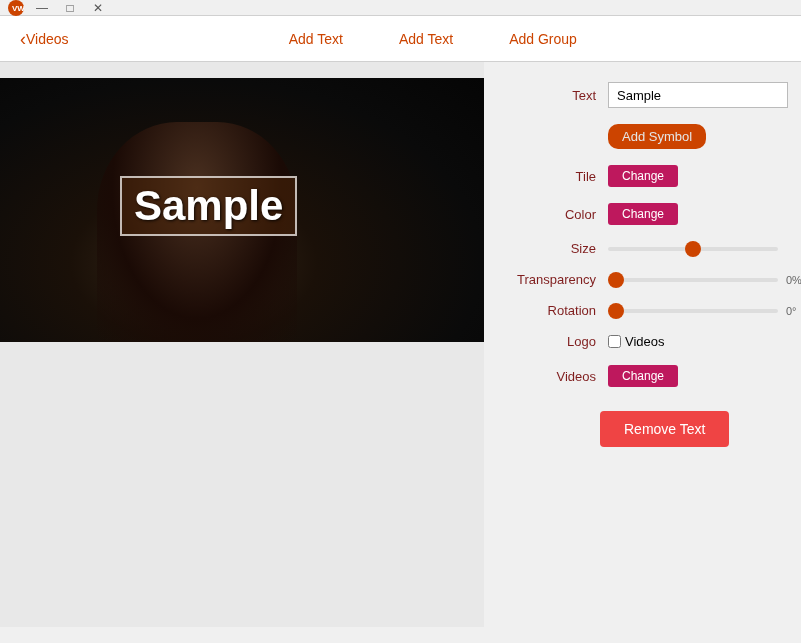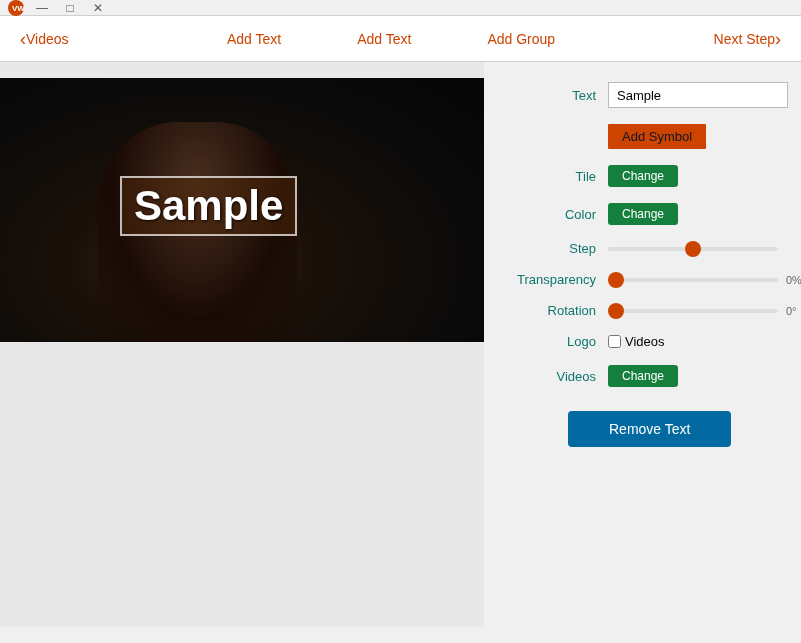--- a/index.html
+++ b/index.html
@@ -36,21 +36,21 @@
     
     .toolbar {
       height: 46px;
       background: #ffffff;
       display: flex;
       align-items: center;
       padding: 0 12px;
       border-bottom: 1px solid #d0d0d0;
     }
     .toolbar-left { display: flex; align-items: center; }
-    .toolbar-center { flex: 1; display: flex; align-items: flex-start; justify-content: center; gap: 60px; }
+    .toolbar-center { flex: 1; display: flex; align-items: flex-start; justify-content: center; gap: 40px; }
     .toolbar-right { display: flex; align-items: center; }
 
     .nav-btn {
       display: flex; align-items: center; gap: 0;
       color: #cc4400; font-size: 14px; font-weight: 500;
       background: none; border: none; cursor: pointer; padding: 4px 8px;
       text-decoration: none;
     }
     .toolbar-center-item {
       color: #cc4400; font-size: 14px; font-weight: 500;
@@ -128,49 +128,49 @@
 
     .form-row {
       display: flex;
       align-items: center;
       margin-bottom: 16px;
     }
     .form-label {
       width: 100px;
       text-align: right;
       padding-right: 12px;
-      color: #0f766e;
+      color: #7f1d1d;
       font-size: 13px;
     }
     .form-control { flex: 1; }
 
     
     .text-input {
       width: 180px;
       height: 26px;
       border: 1px solid #bbb;
       background: white;
       padding: 0 8px;
       font-size: 13px;
       outline: none;
     }
 
     
     .btn-orange {
       background: #cc4400;
-      color: #0f172a;
+      color: #e5e5e5;
       border: none;
       padding: 5px 14px;
       font-size: 13px;
       cursor: pointer;
-      border-radius: 1px;
+      border-radius: 10px;
     }
 
     .btn-change {
-      background: #15803d;
+      background: #be185d;
       color: white;
       border: none;
       padding: 4px 14px;
       font-size: 12px;
       cursor: pointer;
       border-radius: 3px;
     }
 
     
     .slider-container {
@@ -206,29 +206,29 @@
     }
 
     
     .add-symbol-row {
       margin-bottom: 16px;
       margin-left: 100px;
     }
 
     
     .btn-remove {
-      background: #0369a1;
+      background: #ef4444;
       color: white;
       border: none;
-      padding: 10px 41px;
+      padding: 10px 24px;
       font-size: 14px;
       cursor: pointer;
       border-radius: 4px;
       margin-top: 8px;
-      margin-left: 60px;
+      margin-left: 92px;
     }
 
     
     .chevron-left::before { content: '‹'; font-size: 18px; line-height: 1; }
     .chevron-right::after { content: '›'; font-size: 18px; line-height: 1; }
   </style>
 </head>
 <body>
 
 <div class="titlebar">
@@ -249,26 +249,20 @@
   <div class="toolbar-left">
     <button class="nav-btn">
       <span class="chevron-left"></span>
       <span>Videos</span>
     </button>
   </div>
   <div class="toolbar-center">
     <span class="toolbar-center-item">Add Text</span>
     <span class="toolbar-center-item">Add Text</span>
     <span class="toolbar-center-item">Add Group</span>
-  </div>
-  <div class="toolbar-right">
-    <button class="nav-btn">
-      <span>Next Step</span>
-      <span class="chevron-right"></span>
-    </button>
   </div>
 </div>
 
 <div class="main">
 
   <div class="left-panel">
     <div class="video-preview">
       <div class="video-bg"></div>
       <div class="video-glow"></div>
       <div class="video-figure"></div>
@@ -299,21 +293,21 @@
     </div>
 
     <div class="form-row">
       <span class="form-label">Color</span>
       <div class="form-control">
         <button class="btn-change">Change</button>
       </div>
     </div>
 
     <div class="form-row">
-      <span class="form-label">Step</span>
+      <span class="form-label">Size</span>
       <div class="form-control slider-container">
         <input class="slider" type="range" min="0" max="100" value="50" style="">
       </div>
     </div>
 
     <div class="form-row">
       <span class="form-label">Transparency</span>
       <div class="form-control slider-container">
         <input class="slider" type="range" min="0" max="100" value="0" style="">
         <span class="slider-value">0%</span>

